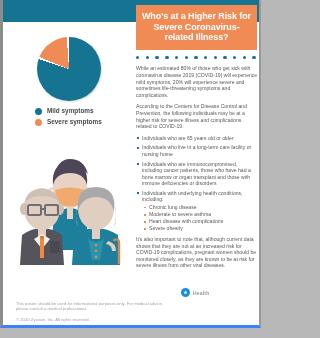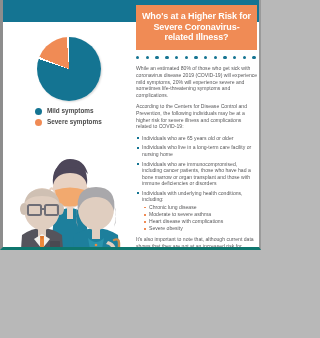--- a/index.html
+++ b/index.html
@@ -10,26 +10,26 @@
   body {
     width: 261px;
     height: 338px;
     overflow: hidden;
     font-family: "Liberation Sans", sans-serif;
   }
 
   #poster {
     position: relative;
     width: 261px;
-    height: 250px;
+    height: 328px;
     background: #ffffff;
     box-sizing: border-box;
     border-left: 3px solid #8d8d8d;
     border-right: 2px solid #9a9a9a;
-    border-bottom: 3px solid #0f766e;
+    border-bottom: 3px solid #3b82f6;
     overflow: hidden;
   }
 
   
   .header-band {
     position: absolute;
     left: 0; top: 0;
     width: 261px;
     height: 22px;
     background: #147492;

